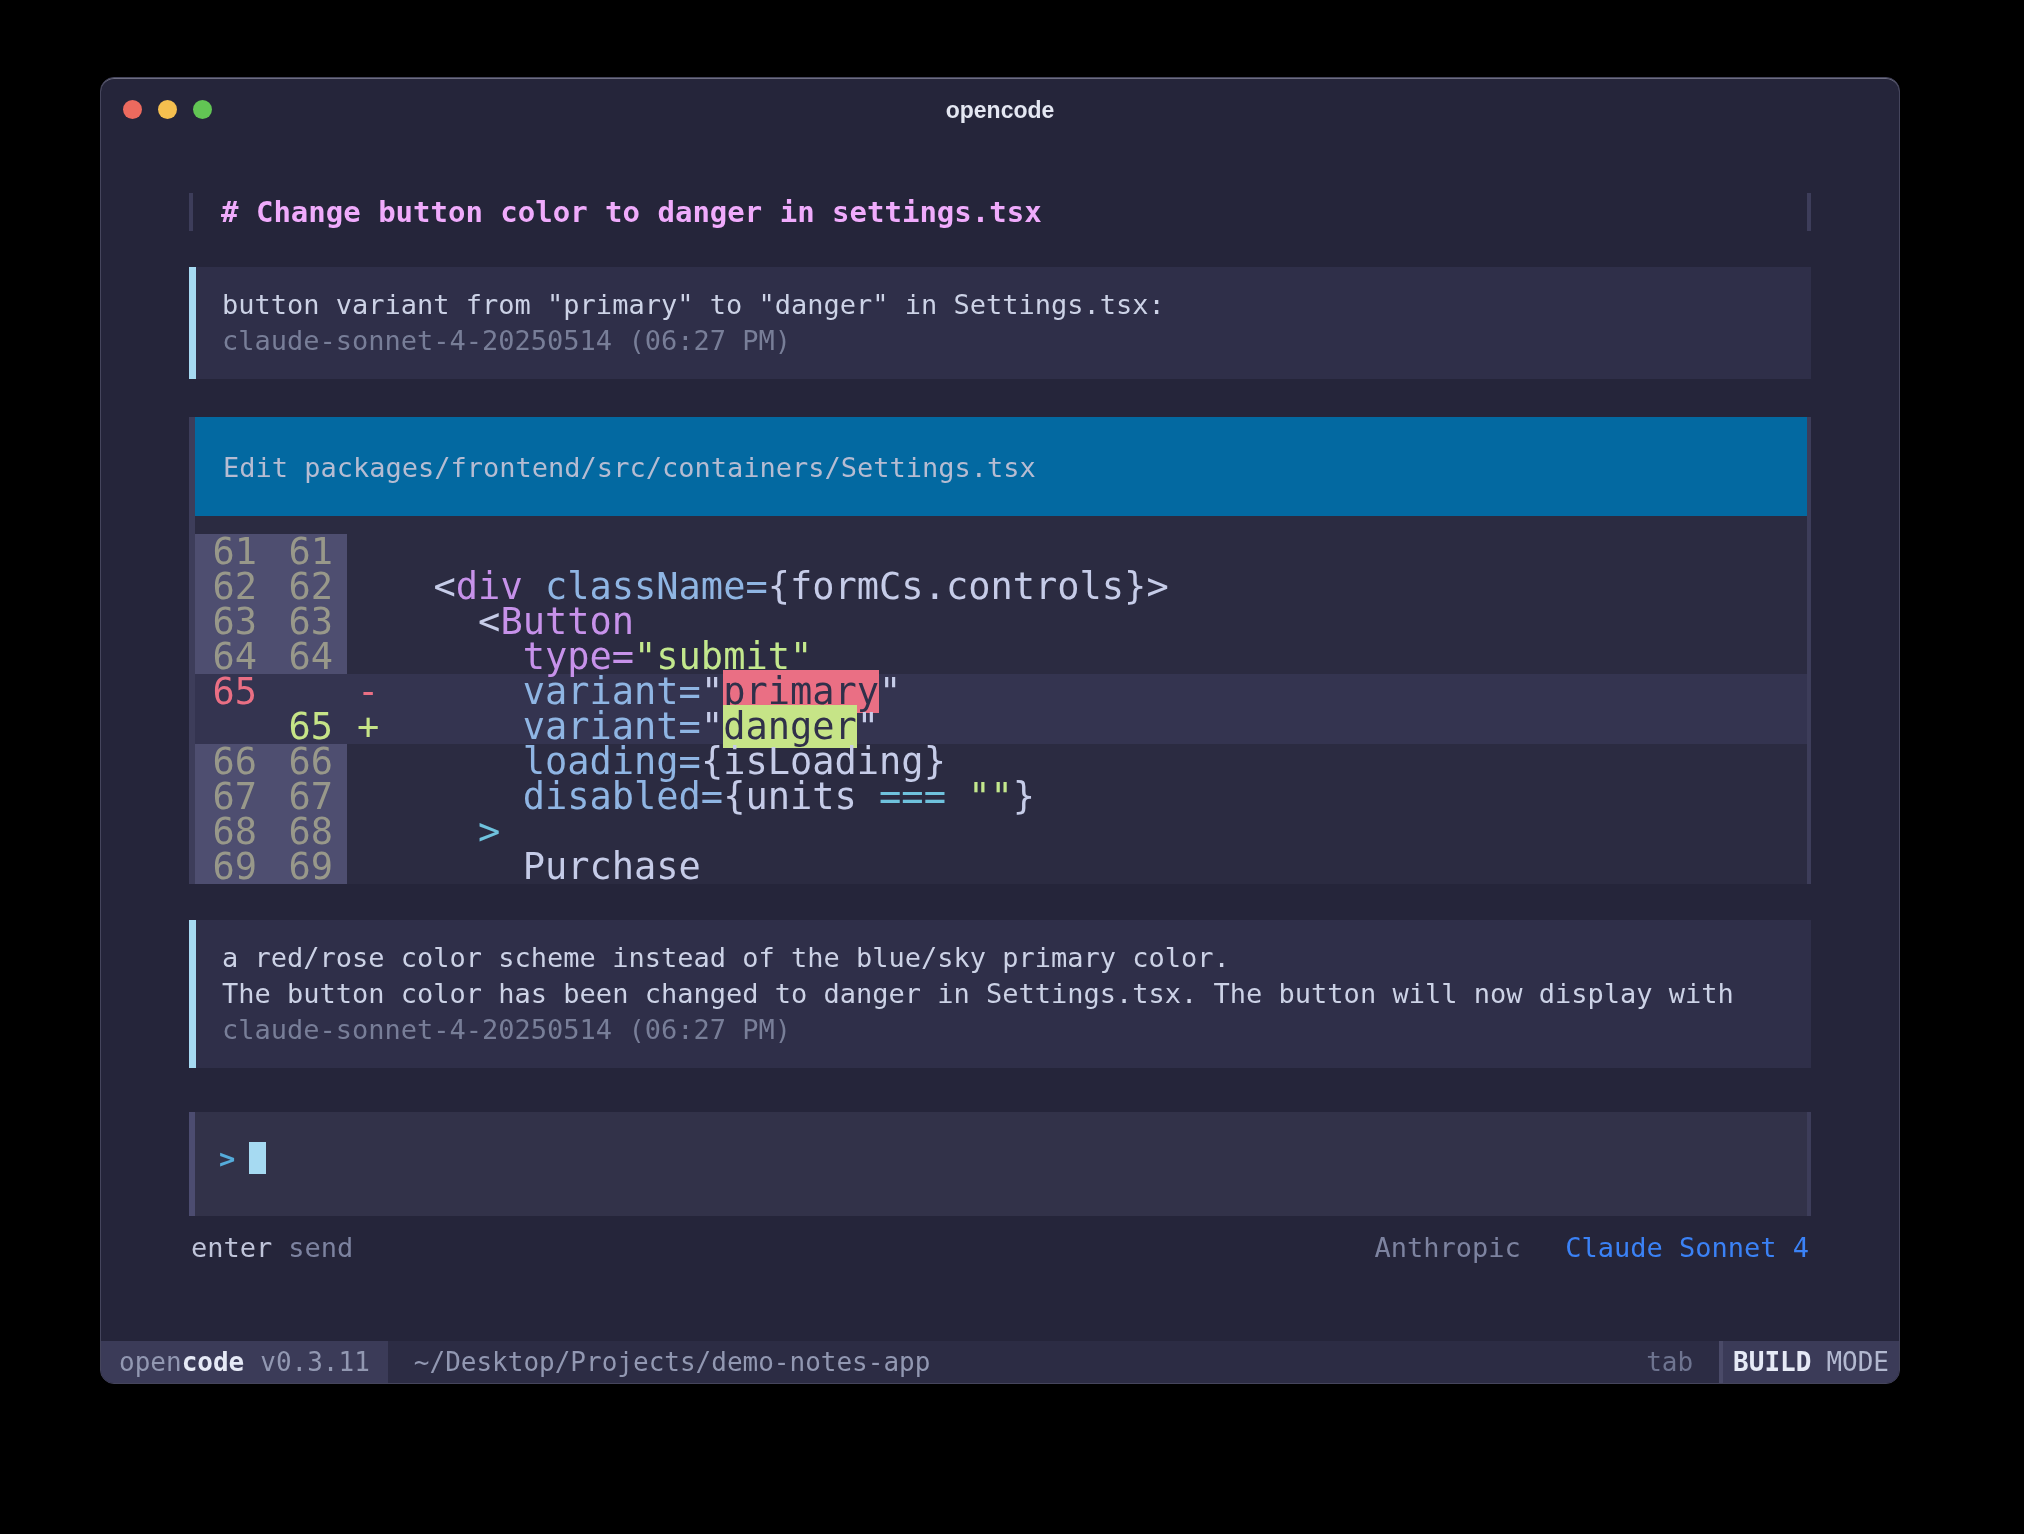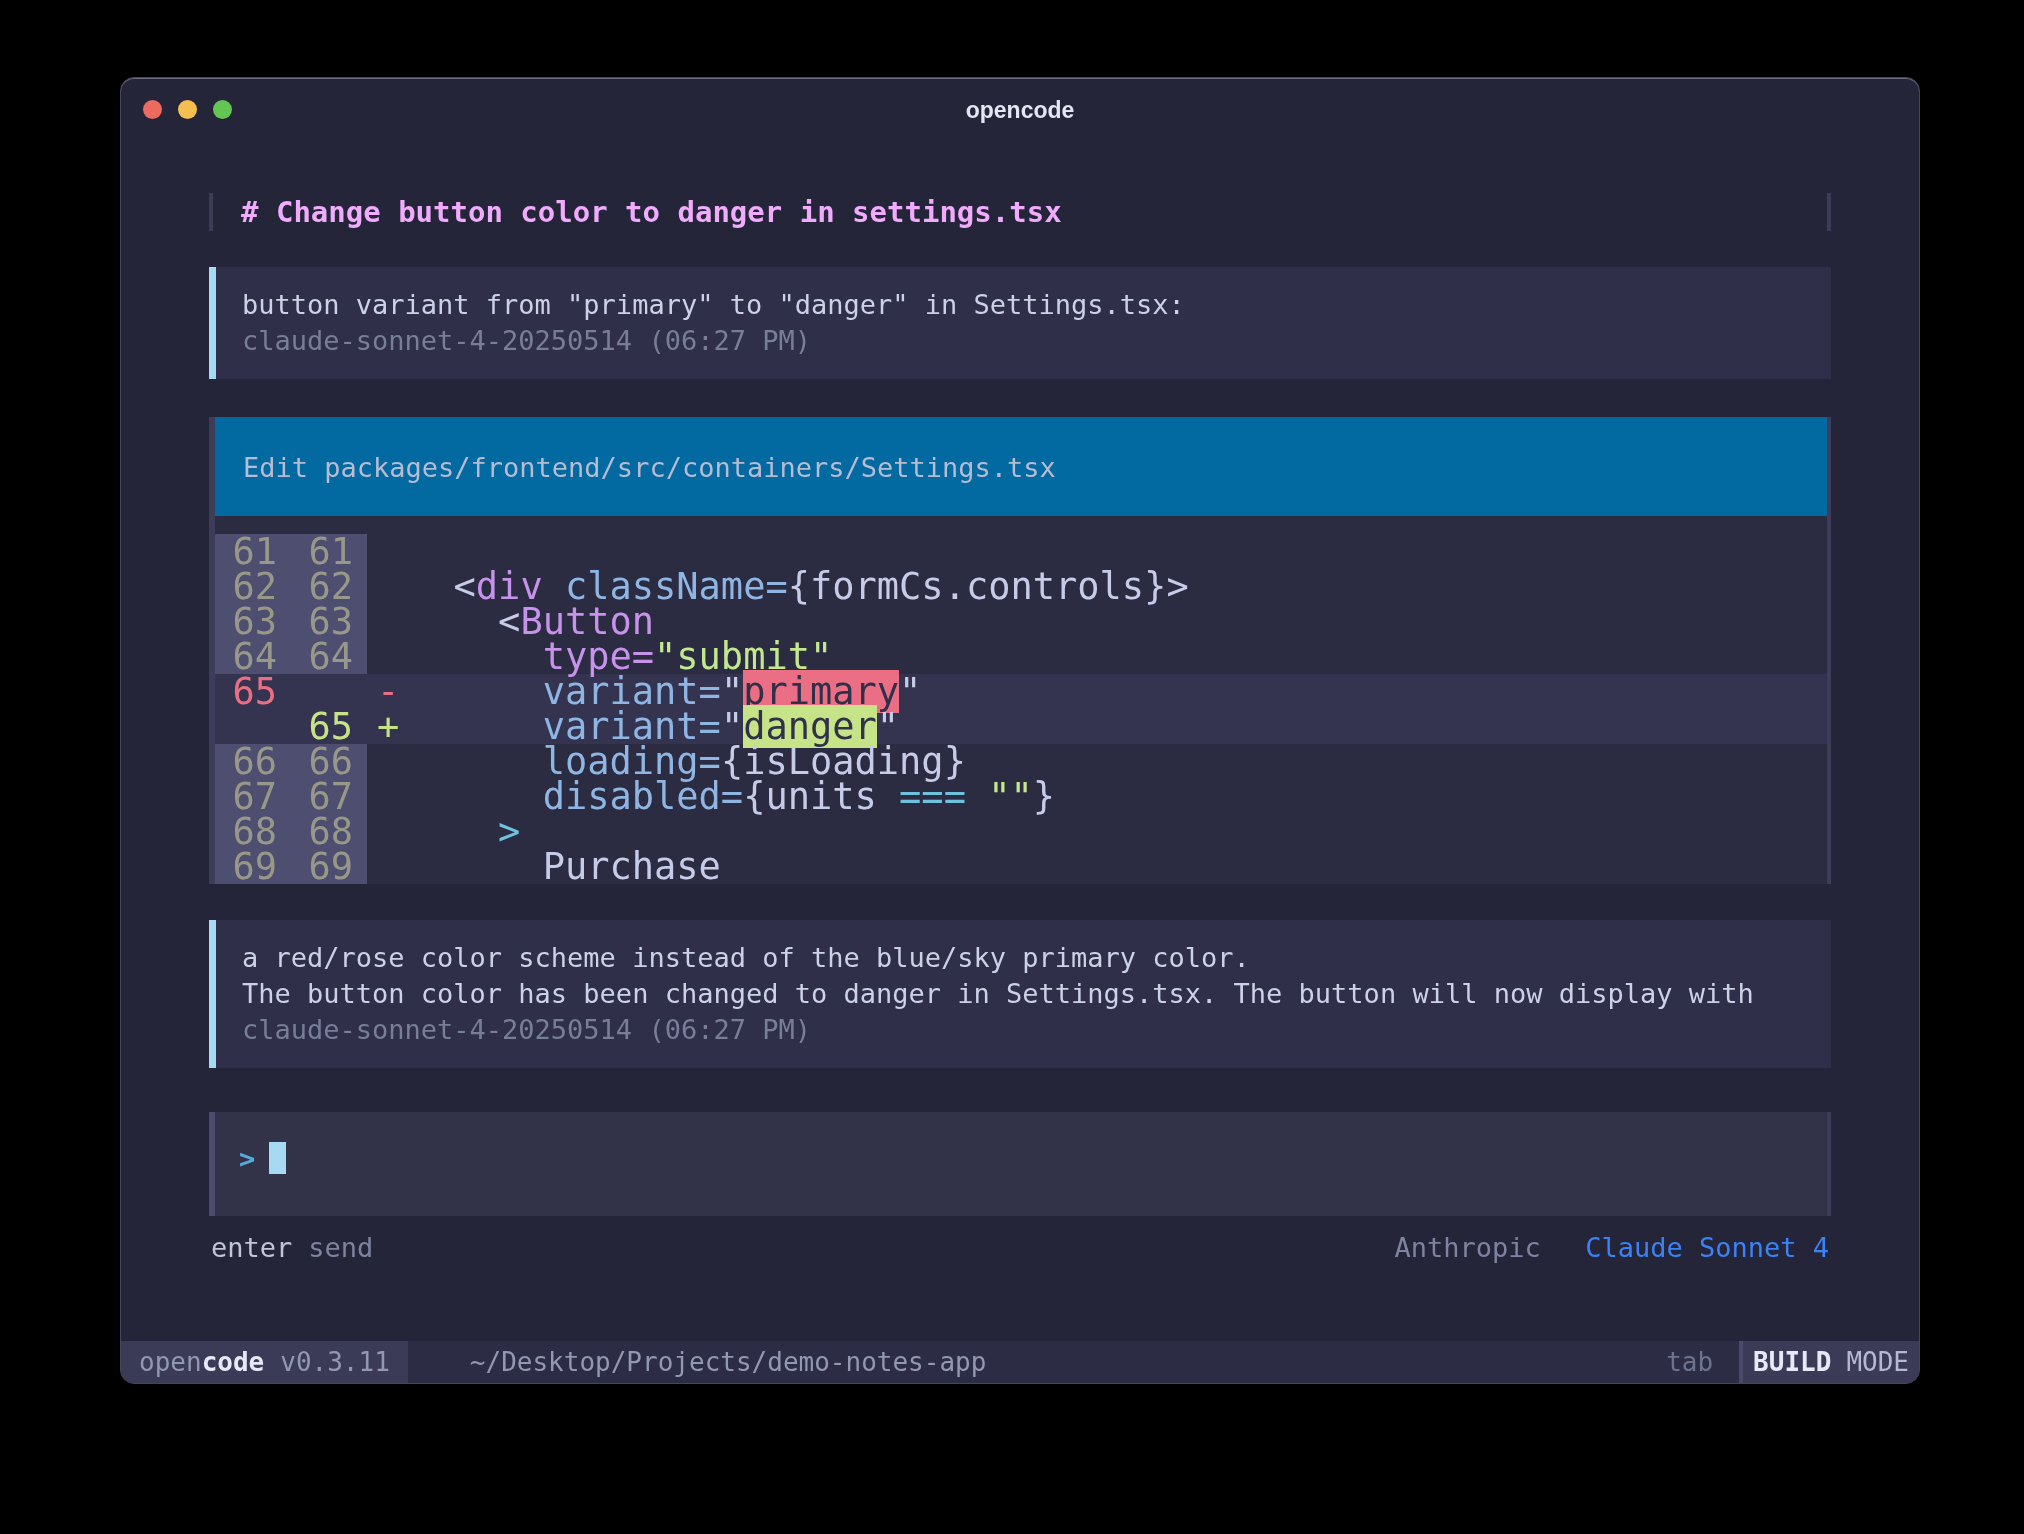--- a/index.html
+++ b/index.html
@@ -1,19 +1,19 @@
 <!DOCTYPE html>
 <html><head>
 <meta charset="utf-8">
 <style>
   html,body{margin:0;padding:0;background:#000;}
   body{width:2024px;height:1534px;position:relative;font-family:"DejaVu Sans Mono",monospace;}
 
   .window{
-    position:absolute;left:120px;top:77px;width:1798px;height:1305px;
+    position:absolute;left:100px;top:77px;width:1798px;height:1305px;
     background:#25253a;border-radius:14px;overflow:hidden;
     border:1px solid #45455c;box-shadow:inset 0 1px 0 #6d6d80;
   }
 
   
   .titlebar{position:relative;height:70px;}
   .lights{position:absolute;left:22px;top:22px;display:flex;gap:16px;}
   .light{width:19px;height:19px;border-radius:50%;}
   .win-title{position:absolute;left:0;right:0;top:0;height:70px;line-height:64px;text-align:center;
     font-family:"Liberation Sans",sans-serif;font-weight:700;font-size:23px;color:#e4e7f2;}
@@ -67,21 +67,21 @@
   
   .hints{margin-top:14px;display:flex;font-size:27px;line-height:36px;padding:0 2px;}
   .hint-key{color:#c0c5da;}
   .hint-act{color:#7d83a0;margin-left:16px;}
   .model{margin-left:auto;}
   .model .prov{color:#7d83a0;}
   .model .name{color:#3b82f6;margin-left:28px;}
 
   
   .statusbar{position:absolute;left:0;right:0;bottom:0;height:42px;background:#2c2c44;
-    display:flex;align-items:center;font-size:26px;gap:36px;}
+    display:flex;align-items:center;font-size:26px;}
   .chip{background:#3b3b58;height:42px;display:flex;align-items:center;padding:0 18px;}
   .sb-open{color:#9298b2;}
   .sb-code{color:#e6eaf6;font-weight:700;}
   .sb-ver{color:#9298b2;margin-left:16px;}
   .sb-cwd{color:#9298b2;margin-left:26px;}
   .sb-right{margin-left:auto;display:flex;align-items:center;height:42px;}
   .sb-tab{color:#6e7490;margin-right:26px;}
   .chip-mode{border-left:4px solid #4a4a68;padding:0 10px;}
   .sb-build{color:#e6eaf6;font-weight:700;}
   .sb-mode{color:#b3b9d0;margin-left:15px;}

